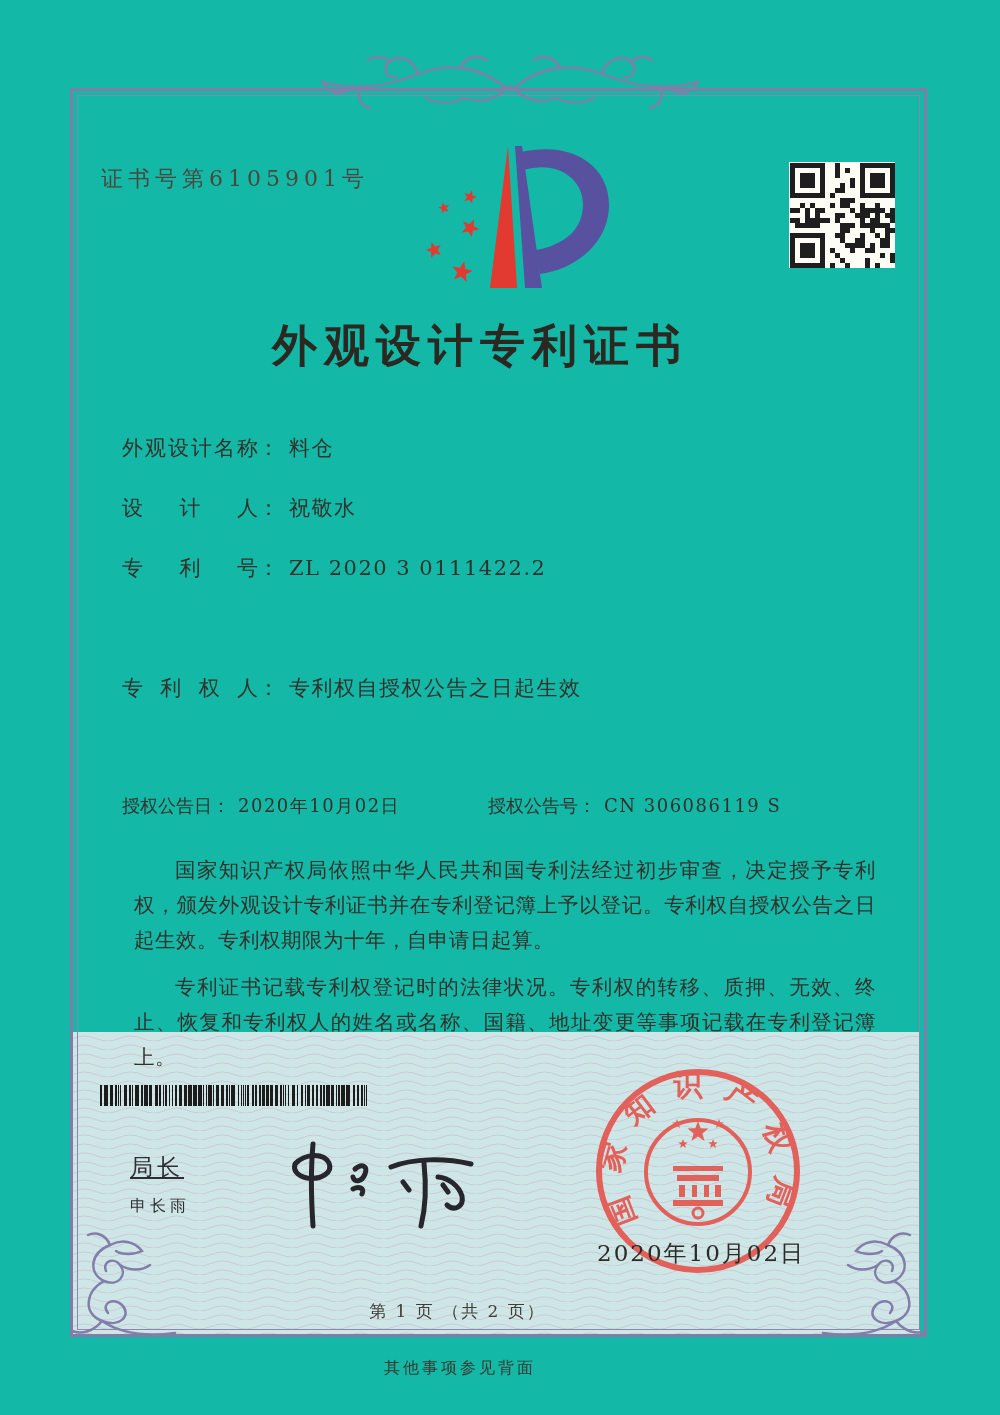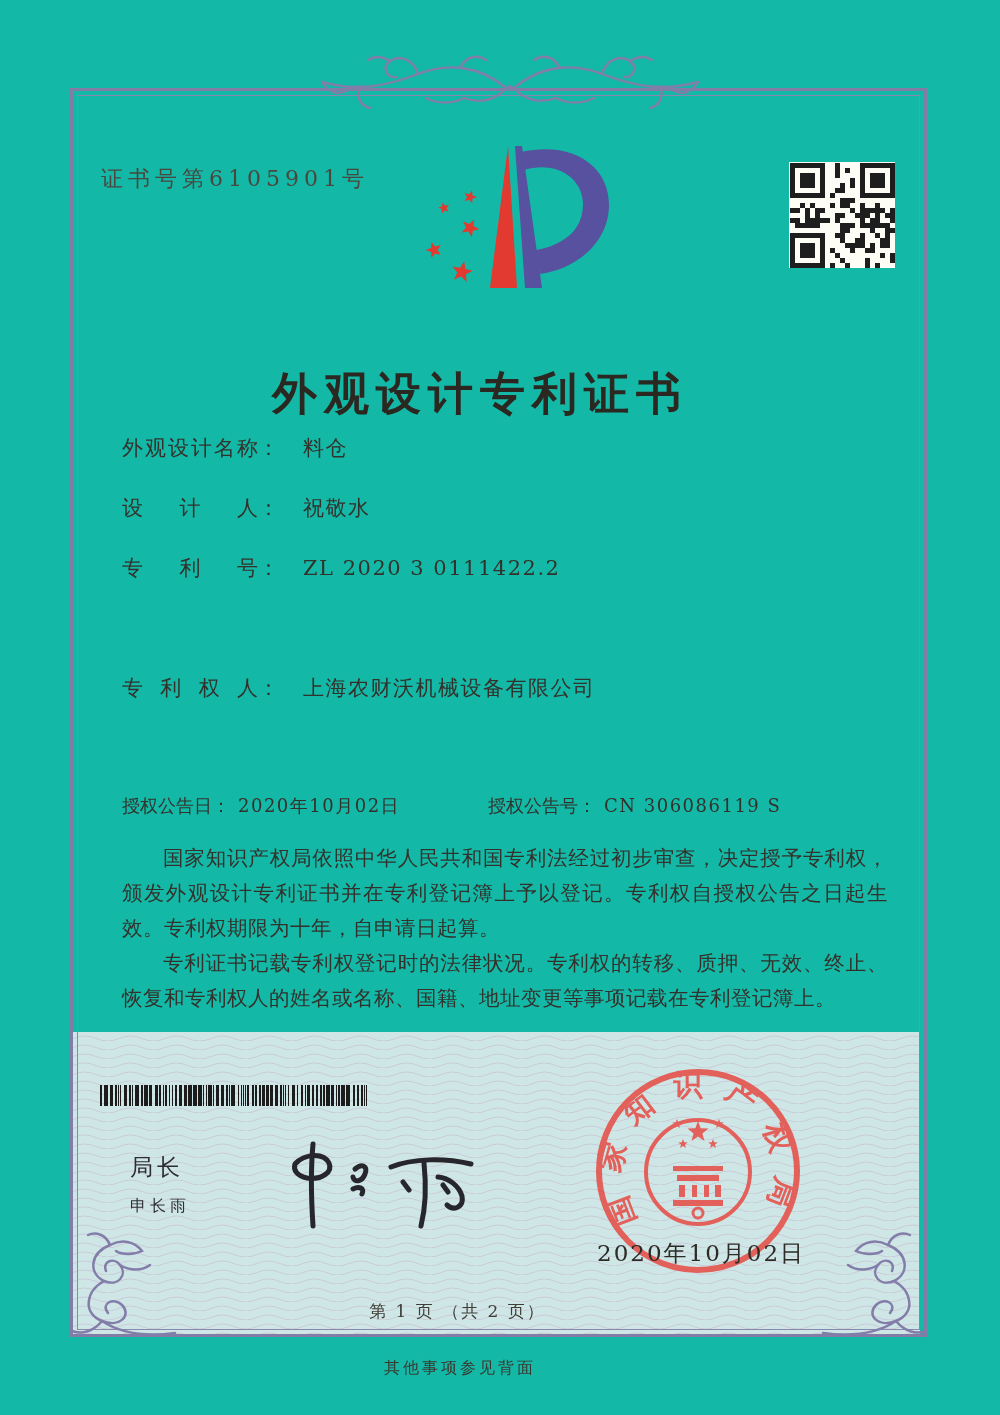--- a/index.html
+++ b/index.html
@@ -5,31 +5,31 @@
   html,body{margin:0;padding:0;background:#e9e6da;}
   .page{position:relative;width:1000px;height:1415px;background:#14b8a6;overflow:hidden;
         font-family:"DejaVu Serif","Liberation Serif",serif;color:#33312b;}
   .abs{position:absolute;}
   
   .frame-a{left:70px;top:88px;width:857px;height:1249px;border:3px solid #827da6;box-sizing:border-box;}
   .frame-b{left:77px;top:95px;width:843px;height:1235px;border:1px solid #8b86ae;box-sizing:border-box;}
   
   .cert-no{left:101px;top:164px;font-size:22px;letter-spacing:5px;color:#4a473f;}
   .title{left:0;top:316px;width:960px;text-align:center;font-size:45px;font-weight:bold;
-         letter-spacing:7px;color:#2b2822;margin-top:48px;}
+         letter-spacing:7px;color:#2b2822;}
   .row{left:122px;font-size:21px;white-space:nowrap;}
   .flabel{display:inline-block;width:136px;text-align:justify;text-align-last:justify;}
-  .fval{margin-left:24px;letter-spacing:1.5px;}
+  .fval{margin-left:10px;letter-spacing:1.5px;}
   .grantseg{font-size:18px;white-space:nowrap;}
   .grantseg .fval{margin-left:8px;}
   .paras{left:122px;top:841px;width:766px;font-size:20.5px;line-height:35px;
          text-align:justify;letter-spacing:0.5px;}
-  .paras p{margin:0;text-indent:2em;}
+  .paras p{margin:12px;text-indent:2em;}
   .sans{font-family:"DejaVu Sans","Liberation Sans",sans-serif;}
-  .bureau-title{left:130px;top:1152px;font-size:23px;letter-spacing:4px;color:#2e2d33;}
+  .bureau-title{left:130px;top:1152px;font-size:23px;letter-spacing:4px;color:#2e2d33;text-decoration:underline;}
   .bureau-name{left:130px;top:1196px;font-size:16px;letter-spacing:4px;color:#2e2d33;}
   .seal-svg{left:593px;top:1066px;opacity:0.9;}
   .seal-date{left:597px;top:1238px;font-size:23px;letter-spacing:2px;color:#2c2b26;}
   .page-info{left:0;top:1300px;width:915px;text-align:center;font-size:17px;letter-spacing:2px;color:#3f3d36;}
   .back-note{left:0;top:1358px;width:920px;text-align:center;font-size:16px;letter-spacing:3px;color:#3a382f;}
   svg{display:block;}
 </style>
 </head>
 <body>
 
@@ -223,21 +223,21 @@
   <div class="abs row" style="top:434px">
     <span class="flabel">外观设计名称</span><span>：</span><span class="fval">料仓</span>
   </div>
   <div class="abs row" style="top:494px">
     <span class="flabel">设 计 人</span><span>：</span><span class="fval">祝敬水</span>
   </div>
   <div class="abs row" style="top:554px">
     <span class="flabel">专 利 号</span><span>：</span><span class="fval">ZL 2020 3 0111422.2</span>
   </div>
   <div class="abs row" style="top:674px">
-    <span class="flabel">专 利 权 人</span><span>：</span><span class="fval">上海农财沃机械设备有限公司</span>
+    <span class="flabel">专 利 权 人</span><span>：</span><span class="fval">专利权自授权公告之日起生效</span>
   </div>
 
   <div class="abs grantseg" style="left:122px;top:794px">
     <span>授权公告日</span><span>：</span><span class="fval">2020年10月02日</span>
   </div>
   <div class="abs grantseg" style="left:488px;top:794px">
     <span>授权公告号</span><span>：</span><span class="fval">CN 306086119 S</span>
   </div>
 
   <div class="abs paras">

